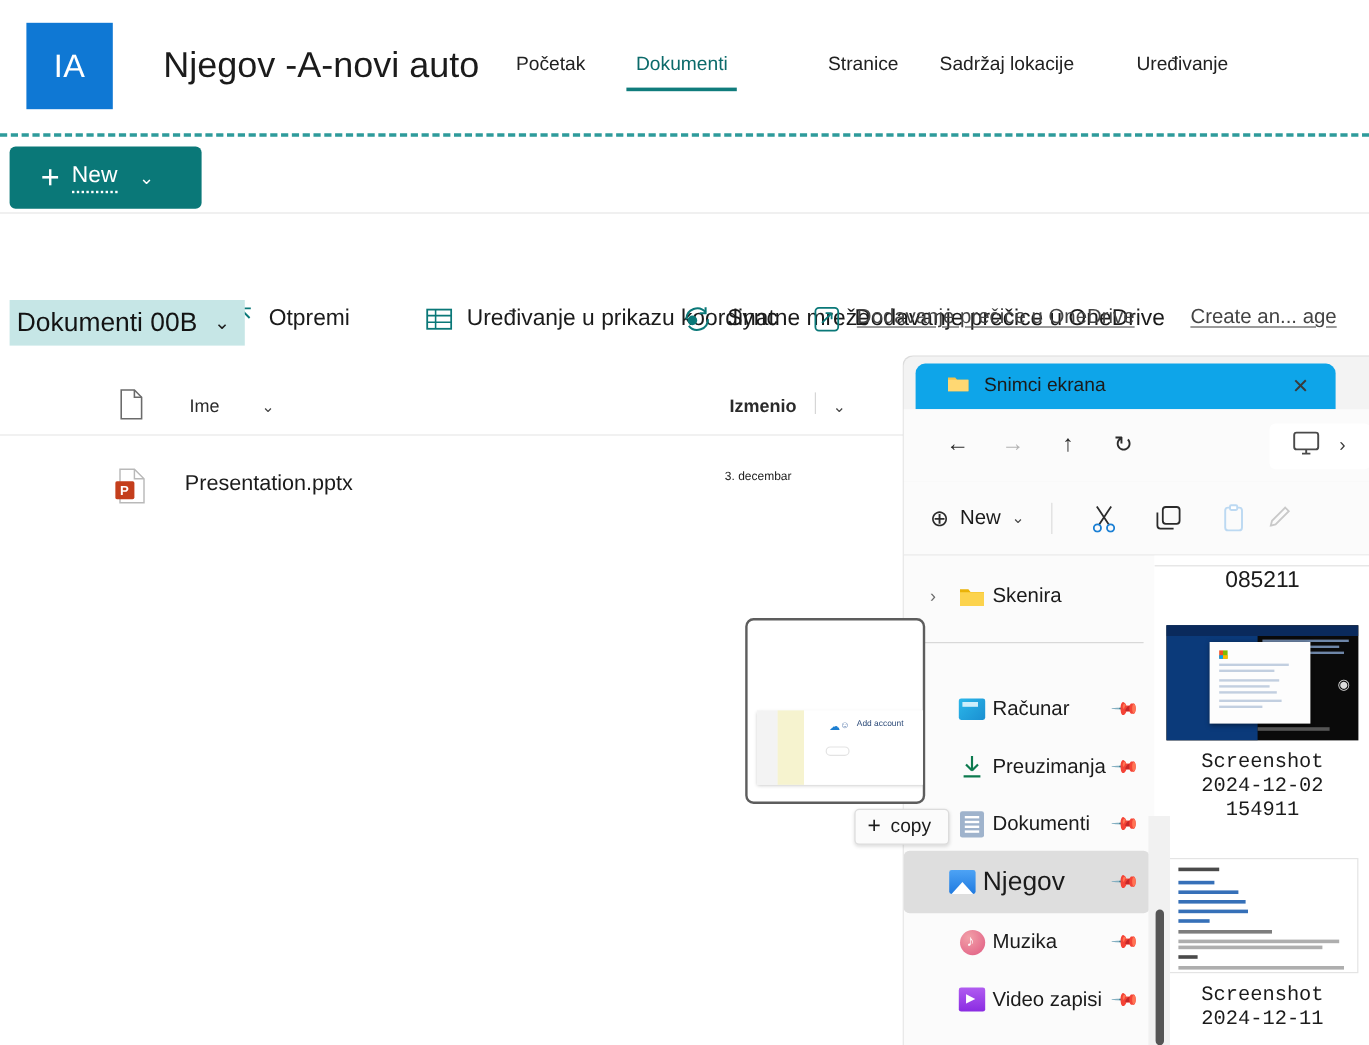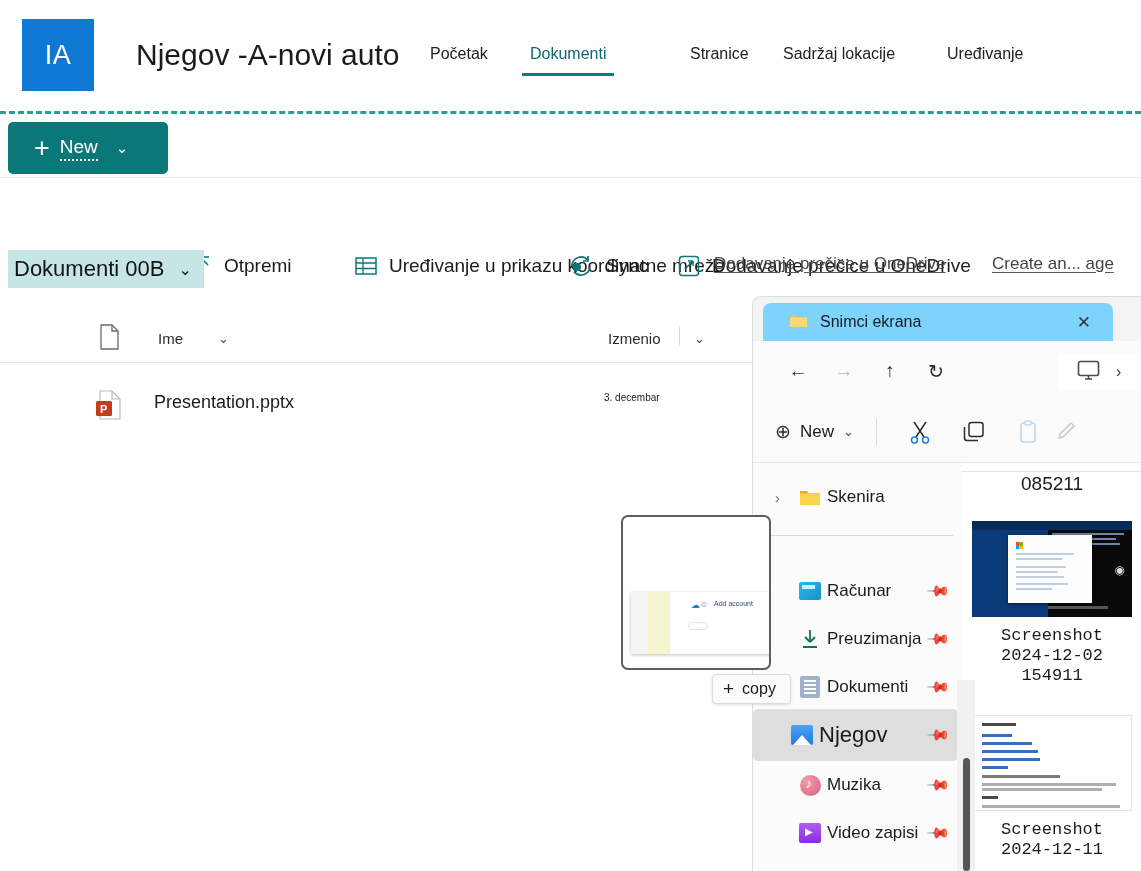--- a/index.html
+++ b/index.html
@@ -90,21 +90,21 @@
   .crumb .chev { font-size: 16px; color: #1b1b1b; }
 
   
   .list-head {
     position: absolute; left: 0; top: 315px; width: 760px; height: 48px;
     border-bottom: 1px solid #e8e8e8;
   }
   .lh-nameicon { position: absolute; left: 98px; top: 9px; }
   .lh-name { position: absolute; left: 158px; top: 15px; font-size: 15px; color: #2b2b2b; }
   .lh-name-chev { position: absolute; left: 218px; top: 16px; font-size: 13px; color: #444; }
-  .lh-mod { position: absolute; left: 608px; top: 15px; font-size: 15px; color: #2b2b2b; }
+  .lh-mod { position: absolute; left: 608px; top: 15px; font-size: 15px; color: #2b2b2b; font-weight: bold; }
   .lh-div { position: absolute; left: 679px; top: 12px; width: 1px; height: 18px; background: #d6d6d6; }
   .lh-mod-chev { position: absolute; left: 694px; top: 16px; font-size: 13px; color: #444; }
 
   .file-row {
     position: absolute; left: 0; top: 378px; width: 760px; height: 54px;
   }
   .file-icon { position: absolute; left: 96px; top: 12px; }
   .file-name { position: absolute; left: 154px; top: 14px; font-size: 18px; color: #1b1b1b; }
   .file-date { position: absolute; left: 604px; top: 14px; font-size: 10px; color: #1b1b1b; }
 
@@ -142,21 +142,21 @@
   .fe {
     position: absolute; left: 752px; top: 296px; width: 389px; height: 575px;
     background: #f3f3f3;
     border-top-left-radius: 9px;
     border-left: 1px solid #dcdcdc; border-top: 1px solid #dcdcdc;
     overflow: hidden;
   }
   .fe-tabstrip { position: absolute; left: 0; top: 0; width: 389px; height: 44px; }
   .fe-tab {
     position: absolute; left: 10px; top: 6px; height: 38px; width: 350px;
-    background: #7dd3fc; border-radius: 8px 8px 0 0;
+    background: #0ea5e9; border-radius: 8px 8px 0 0;
     display: flex; align-items: center; gap: 12px; padding-left: 26px;
     font-size: 16px; color: #1b1b1b;
   }
   .fe-tab .fld { font-size: 16px; }
   .fe-tab-close { position: absolute; right: 22px; top: 50%; transform: translateY(-50%); font-size: 17px; color: #3a3a3a; }
 
   .fe-navbar {
     position: absolute; left: 0; top: 44px; width: 389px; height: 60px;
     background: #fbfbfb;
     display: flex; align-items: center;

